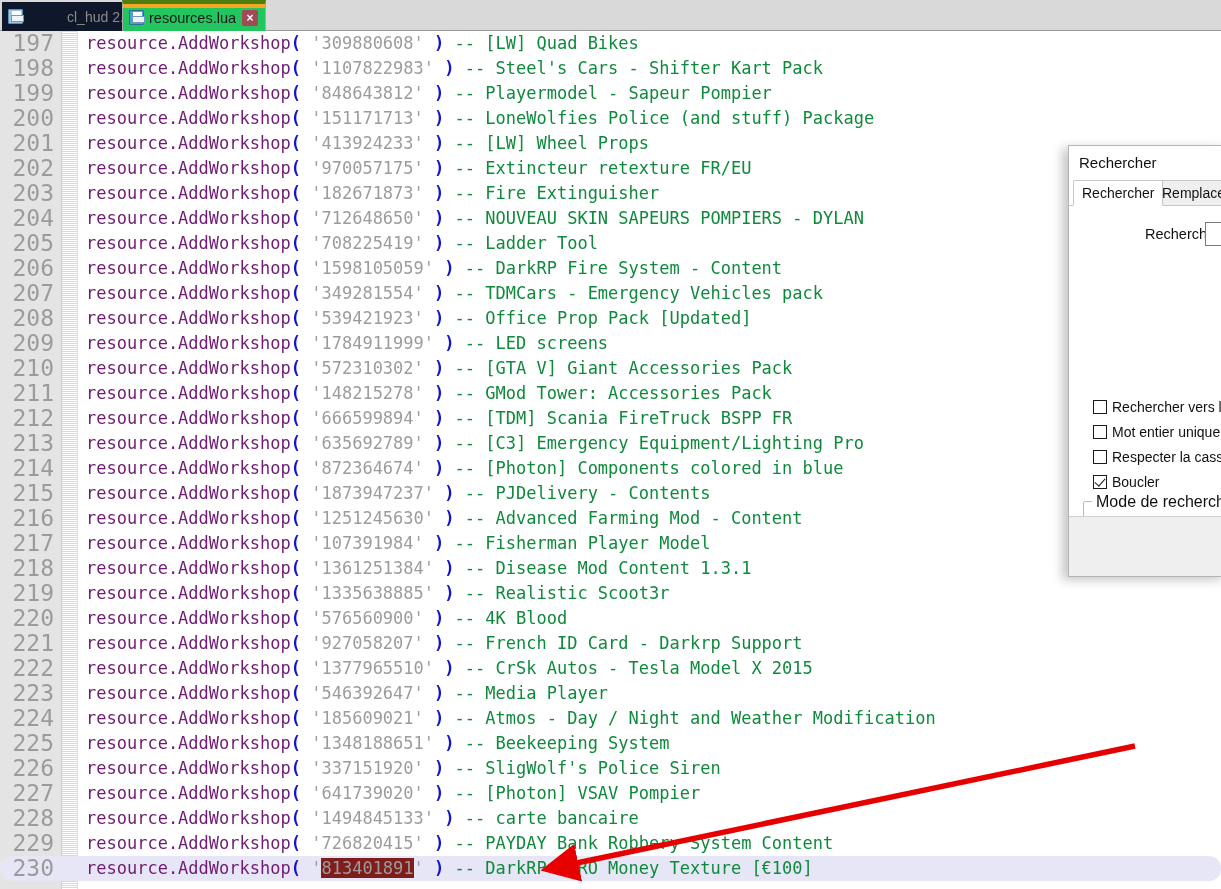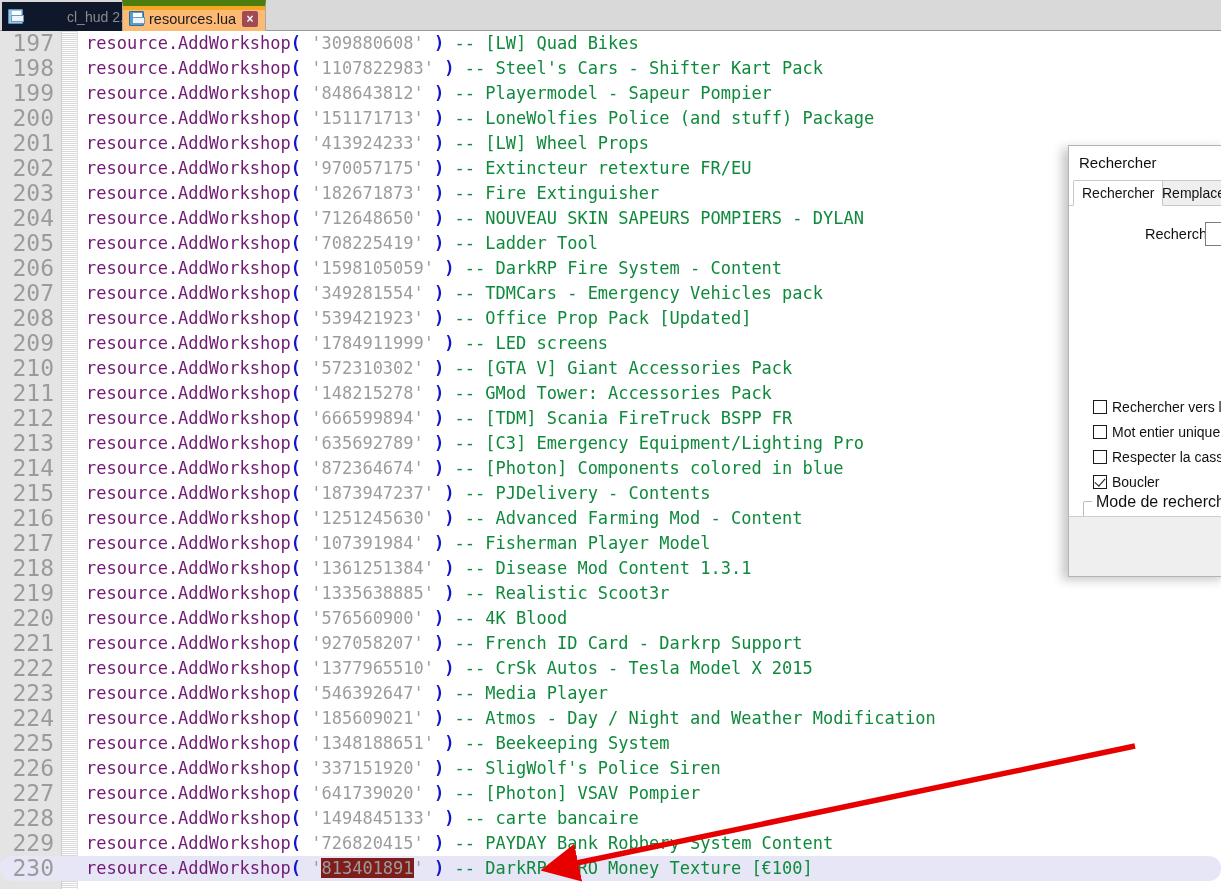--- a/index.html
+++ b/index.html
@@ -40,24 +40,24 @@
   }
   .tab.inactive {
     left: 2px;
     background: #0f172a;
     border-right: 1px solid #a8a8a8;
     color: #8b8b8b;
     gap: 39px;
   }
   .tab.active {
     left: 122px;
-    background: #fdba74;
+    background: #22c55e;
     border-left: 1px solid #a8a8a8;
     border-right: 1px solid #a8a8a8;
-    border-top: 6px solid #4d7c0f;
+    border-top: 4px solid #4d7c0f;
     color: #1a1a1a;
     height: 31px;
     top: 0px;
   }
   .tab.active::before {
     content: "";
     position: absolute;
     left: 0; right: 0; top: 0;
     height: 4px;
     background: #f5a623;

